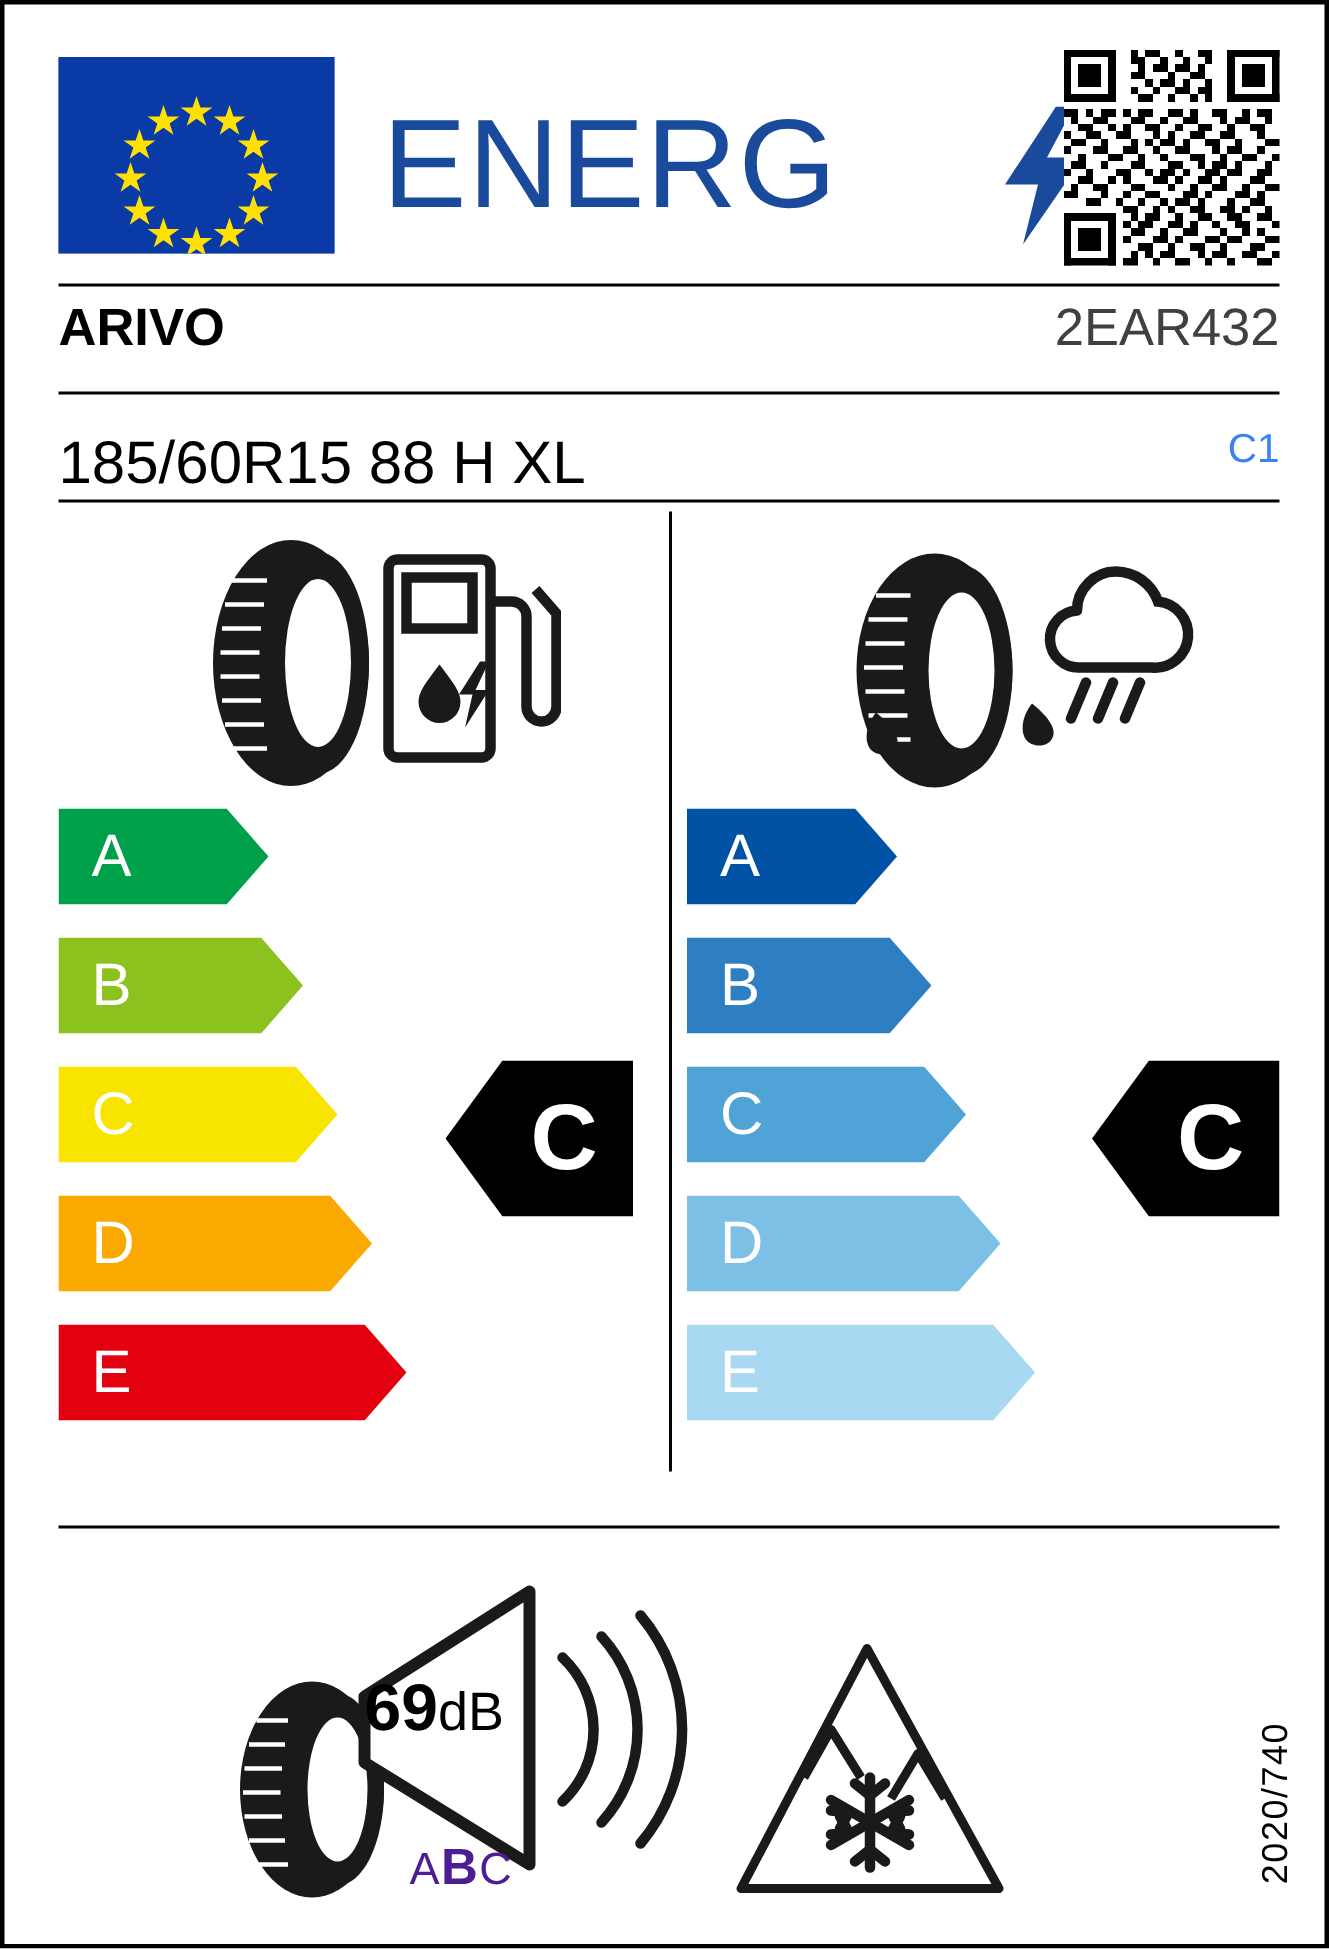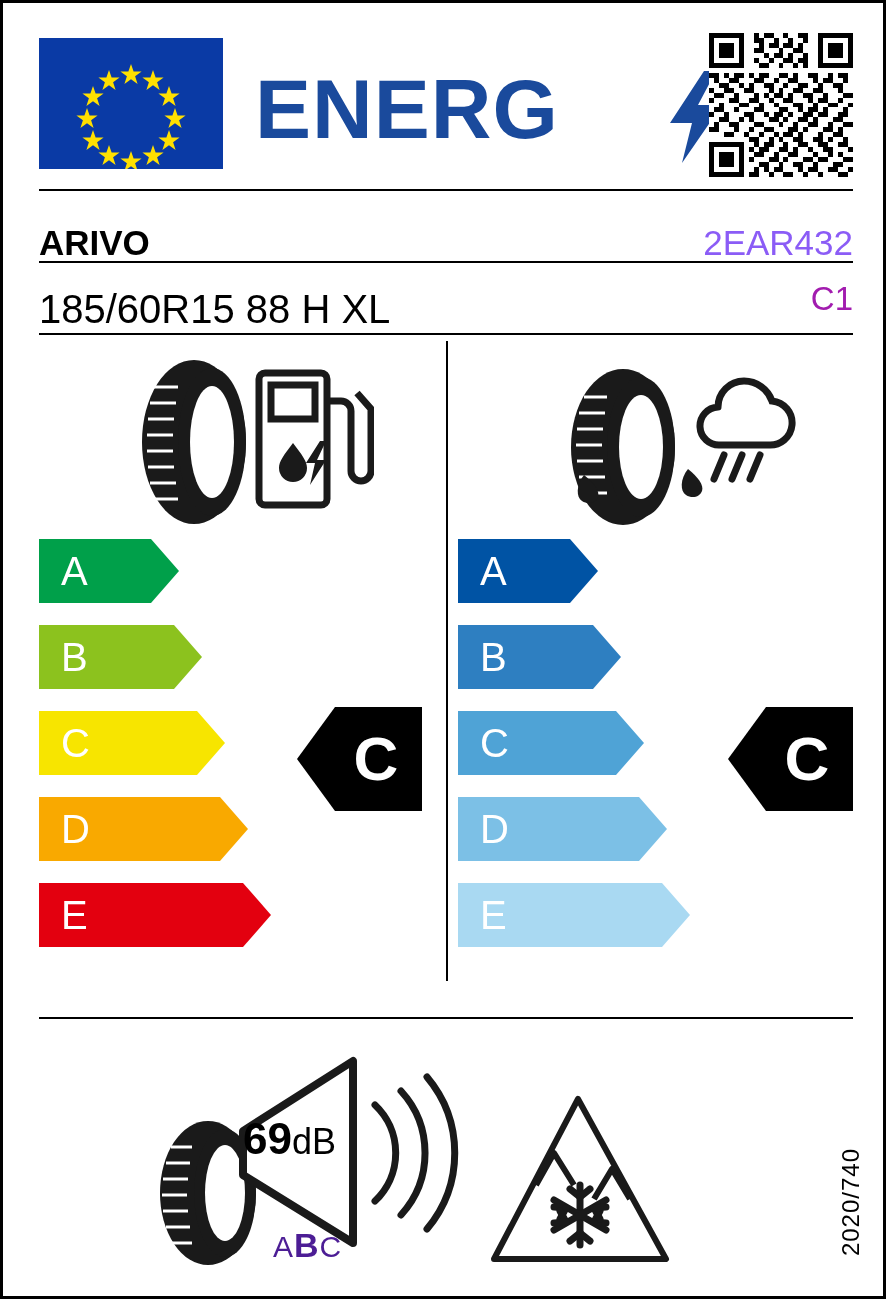--- a/index.html
+++ b/index.html
@@ -35,21 +35,21 @@
     top: 5px;
     width: 184px;
     height: 131px;
     background: #0a3aa5;
   }
   .energy-word {
     position: absolute;
     left: 216px;
     top: 34px;
     font-size: 84px;
-    font-weight: bold;
+    font-weight: normal;
     letter-spacing: 1px;
     color: #1a4a9c;
     line-height: 84px;
     font-family: "Liberation Sans", sans-serif;
   }
   .energy-bolt {
     position: absolute;
     left: 627px;
     top: 38px;
     width: 60px;
@@ -68,37 +68,36 @@
     position: absolute;
     background: #000;
     height: 2px;
   }
   .brand-row {
     position: absolute;
     left: 36px;
     top: 196px;
     width: 814px;
     height: 52px;
-    margin-top: 24px;
   }
   .brand-name {
     position: absolute;
     left: 0;
     top: 0;
     font-size: 35px;
     font-weight: bold;
     color: #000;
     line-height: 40px;
   }
   .brand-code {
     position: absolute;
     right: 0;
     top: 0;
     font-size: 35px;
-    color: #8b5cf6;
+    color: #404040;
     line-height: 40px;
   }
   .size-row {
     position: absolute;
     left: 36px;
     top: 272px;
     width: 814px;
     height: 50px;
   }
   .tyre-size {
@@ -107,22 +106,22 @@
     top: 0;
     font-size: 40px;
     color: #000;
     line-height: 44px;
     margin-top: 12px;
   }
   .tyre-class {
     position: absolute;
     right: 0;
     top: 6px;
-    font-size: 33px;
-    color: #a21caf;
+    font-size: 27px;
+    color: #3b82f6;
     line-height: 36px;
   }
 
   
   .divider-v {
     position: absolute;
     left: 443px;
     top: 338px;
     width: 2px;
     height: 640px;

